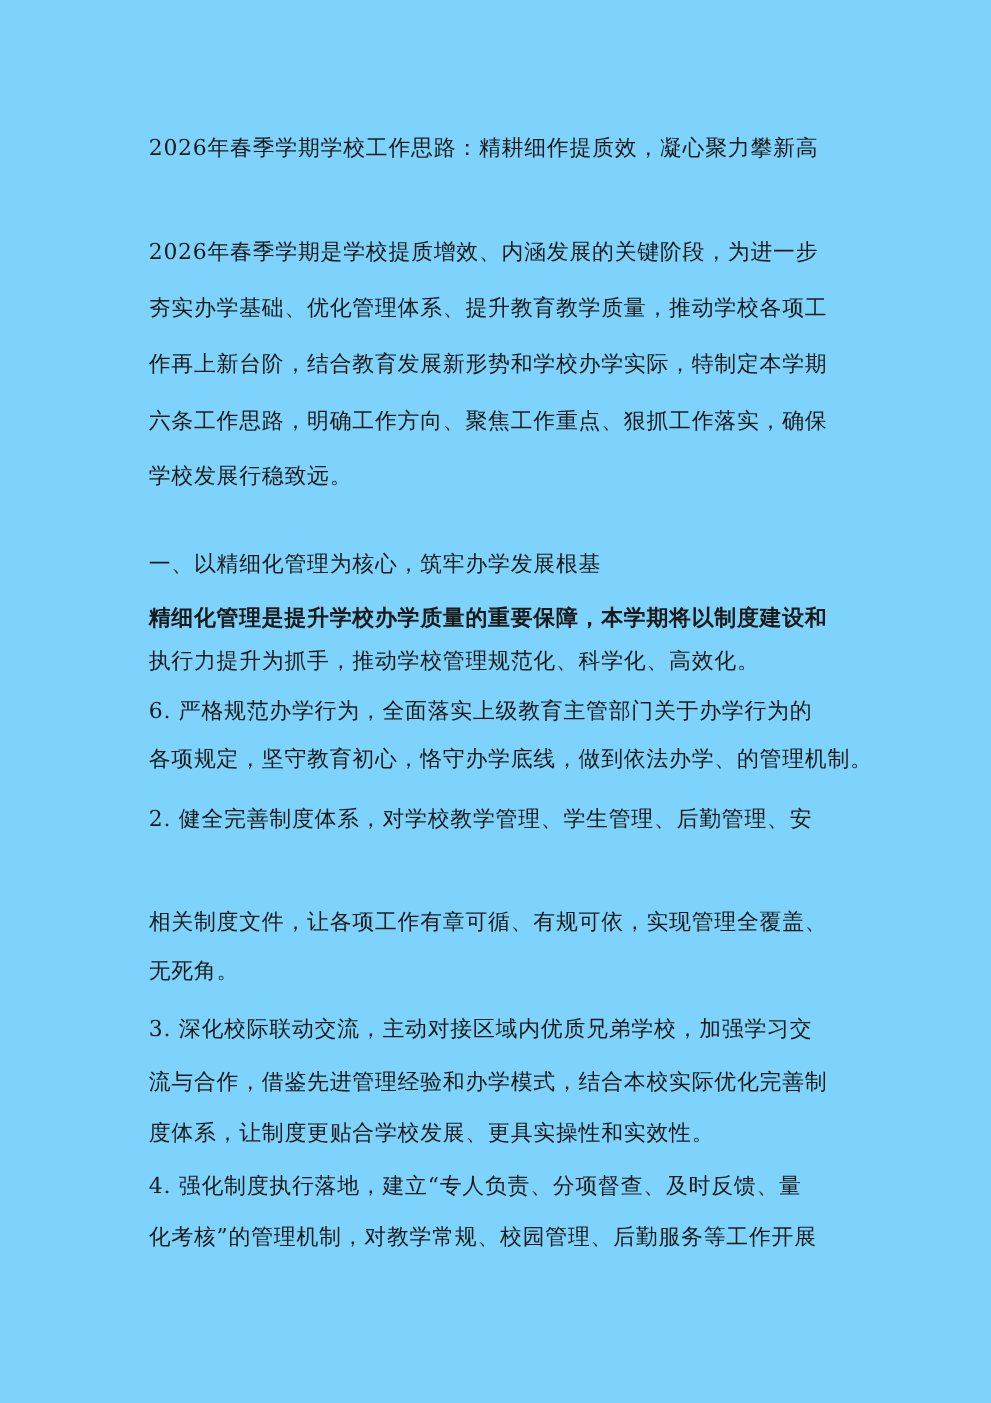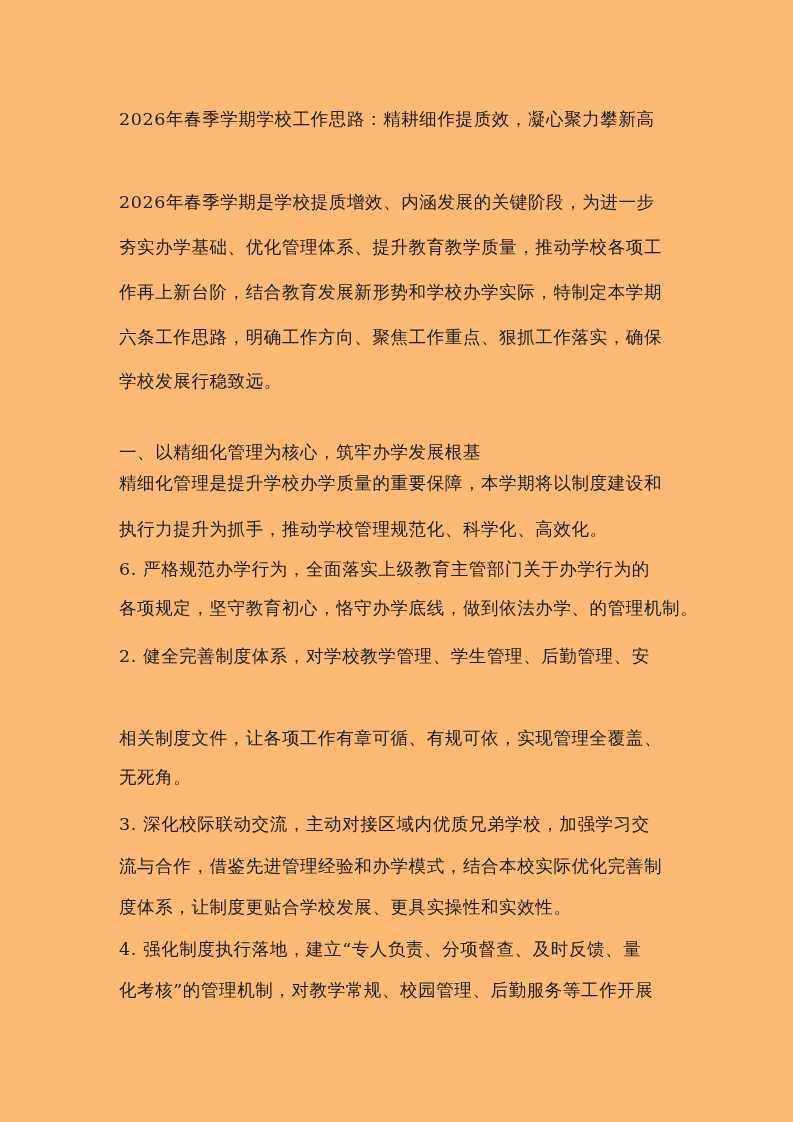--- a/index.html
+++ b/index.html
@@ -1,34 +1,34 @@
 <!DOCTYPE html>
 <html><head>
   <meta charset="utf-8">
   <style>
     html, body { margin: 0; padding: 0; background: #ffffff; }
     body { width: 793px; height: 1122px; position: relative; overflow: hidden;
            font-family: "DejaVu Serif", "Liberation Serif", serif; color: #1a1a1a; }
-    .page { position: absolute; left: 0; top: 0; width: 793px; height: 1122px; background: #fdba74; }
+    .page { position: absolute; left: 0; top: 0; width: 793px; height: 1122px; background: #7dd3fc; }
     .line { position: absolute; left: 119px; font-size: 17.5px; white-space: nowrap; letter-spacing: 0.6px; line-height: 22px; }
   </style>
 </head>
 <body>
 
 <div class="page">
   <div class="line" style="top:108px;">2026年春季学期学校工作思路：精耕细作提质效，凝心聚力攀新高</div>
 
   <div class="line" style="top:191px;">2026年春季学期是学校提质增效、内涵发展的关键阶段，为进一步</div>
   <div class="line" style="top:236px;">夯实办学基础、优化管理体系、提升教育教学质量，推动学校各项工</div>
   <div class="line" style="top:281px;">作再上新台阶，结合教育发展新形势和学校办学实际，特制定本学期</div>
   <div class="line" style="top:326px;">六条工作思路，明确工作方向、聚焦工作重点、狠抓工作落实，确保</div>
   <div class="line" style="top:370px;">学校发展行稳致远。</div>
 
   <div class="line" style="top:441px;">一、以精细化管理为核心，筑牢办学发展根基</div>
-  <div class="line" style="top:472px;">精细化管理是提升学校办学质量的重要保障，本学期将以制度建设和</div>
+  <div class="line" style="top:484px;font-weight:bold;">精细化管理是提升学校办学质量的重要保障，本学期将以制度建设和</div>
   <div class="line" style="top:518px;">执行力提升为抓手，推动学校管理规范化、科学化、高效化。</div>
 
   <div class="line" style="top:558px;">6. 严格规范办学行为，全面落实上级教育主管部门关于办学行为的</div>
   <div class="line" style="top:597px;">各项规定，坚守教育初心，恪守办学底线，做到依法办学、的管理机制。</div>
 
   <div class="line" style="top:645px;">2. 健全完善制度体系，对学校教学管理、学生管理、后勤管理、安</div>
   <div class="line" style="top:727px;">相关制度文件，让各项工作有章可循、有规可依，实现管理全覆盖、</div>
   <div class="line" style="top:766px;">无死角。</div>
 
   <div class="line" style="top:813px;">3. 深化校际联动交流，主动对接区域内优质兄弟学校，加强学习交</div>

